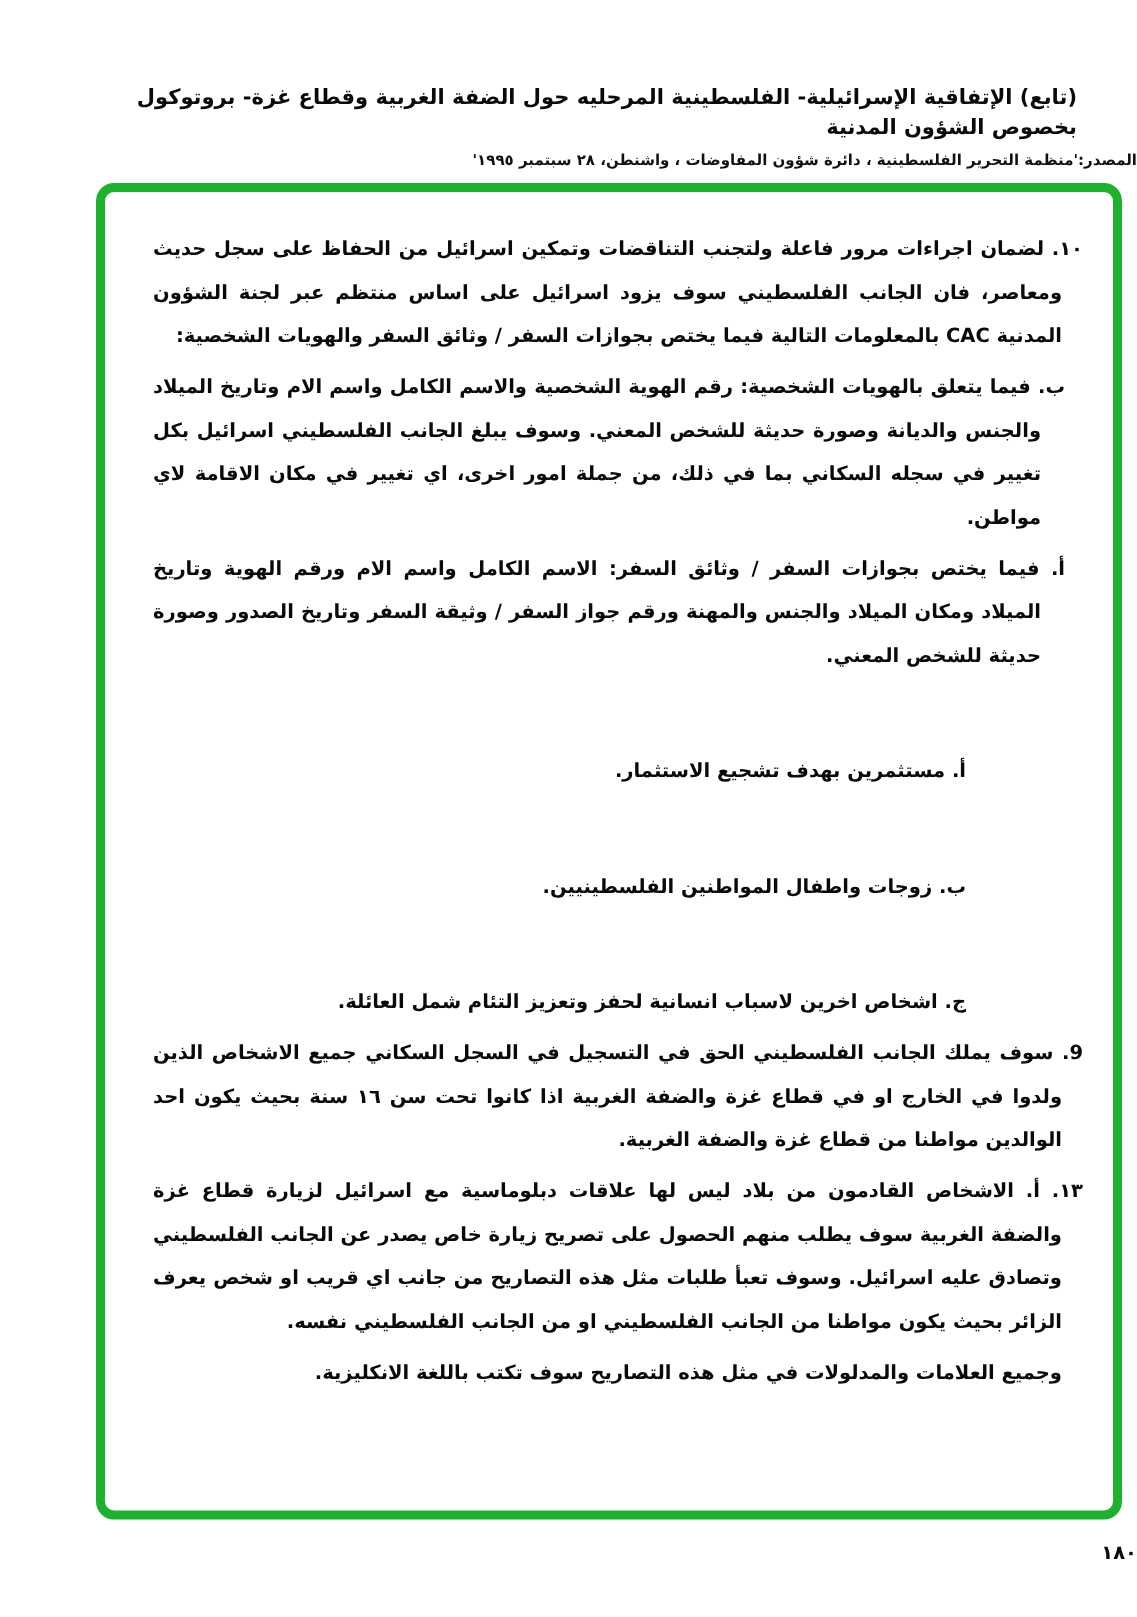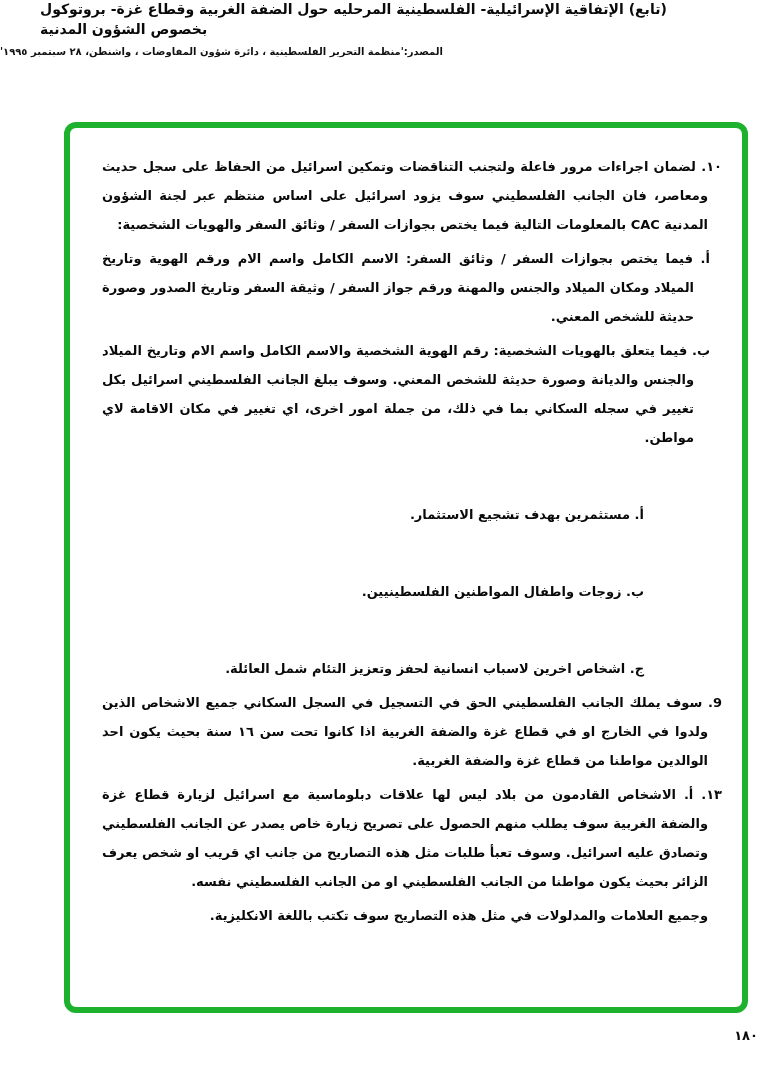--- a/index.html
+++ b/index.html
@@ -10,21 +10,22 @@
   body {
     width: 758px;
     height: 1078px;
     position: relative;
     font-family: "DejaVu Sans", sans-serif;
     color: #0a0a0a;
     overflow: hidden;
   }
   .doc-header {
     direction: rtl;
-    text-align: left;
+    text-align: right;
+    padding-top: 56px;
   }
   .doc-title {
     font-size: 14px;
     font-weight: bold;
     letter-spacing: 0;
     line-height: 1.4;
     padding: 0 40px;
   }
   .doc-source {
     font-size: 10px;
@@ -91,22 +92,22 @@
 <body>
 
 <header class="doc-header">
   <div class="doc-title">(تابع) الإتفاقية الإسرائيلية- الفلسطينية المرحليه حول الضفة الغربية وقطاع غزة- بروتوكول بخصوص الشؤون المدنية</div>
   <div class="doc-source">المصدر:'منظمة التحرير الفلسطينية ، دائرة شؤون المفاوضات ، واشنطن، ٢٨ سبتمبر ١٩٩٥'</div>
 </header>
 
 <div class="content-frame">
   <div class="content-inner">
     <p class="para lvl0">١٠. لضمان اجراءات مرور فاعلة ولتجنب التناقضات وتمكين اسرائيل من الحفاظ على سجل حديث ومعاصر، فان الجانب الفلسطيني سوف  يزود اسرائيل على اساس منتظم عبر لجنة الشؤون المدنية CAC بالمعلومات التالية فيما يختص بجوازات السفر / وثائق السفر والهويات الشخصية:</p>
+    <p class="para lvl1">ب. فيما يتعلق بالهويات الشخصية: رقم الهوية الشخصية والاسم الكامل واسم الام وتاريخ الميلاد والجنس والديانة وصورة حديثة للشخص المعني. وسوف يبلغ الجانب الفلسطيني اسرائيل بكل تغيير في سجله السكاني بما في ذلك، من جملة امور اخرى، اي تغيير في مكان الاقامة لاي مواطن.</p>
     <p class="para lvl1">أ. فيما يختص بجوازات السفر / وثائق السفر: الاسم الكامل واسم الام ورقم الهوية وتاريخ الميلاد ومكان الميلاد  والجنس والمهنة ورقم جواز السفر / وثيقة السفر وتاريخ الصدور وصورة حديثة للشخص المعني.</p>
-    <p class="para lvl1">ب. فيما يتعلق بالهويات الشخصية: رقم الهوية الشخصية والاسم الكامل واسم الام وتاريخ الميلاد والجنس والديانة وصورة حديثة للشخص المعني. وسوف يبلغ الجانب الفلسطيني اسرائيل بكل تغيير في سجله السكاني بما في ذلك، من جملة امور اخرى، اي تغيير في مكان الاقامة لاي مواطن.</p>
     <p class="para lvl2">أ. مستثمرين بهدف تشجيع الاستثمار.</p>
     <p class="para lvl2">ب. زوجات واطفال المواطنين الفلسطينيين.</p>
     <p class="para lvl2">ج. اشخاص اخرين لاسباب انسانية لحفز وتعزيز التئام شمل العائلة.</p>
     <p class="para lvl0">9. سوف يملك الجانب الفلسطيني الحق في التسجيل في السجل السكاني جميع الاشخاص الذين ولدوا في الخارج او في قطاع غزة والضفة الغربية اذا كانوا تحت سن ١٦ سنة بحيث يكون احد الوالدين مواطنا من قطاع غزة والضفة الغربية.</p>
     <p class="para lvl0">١٣. أ. الاشخاص القادمون من  بلاد ليس لها علاقات دبلوماسية مع اسرائيل لزيارة قطاع غزة والضفة الغربية سوف  يطلب منهم الحصول على تصريح زيارة خاص يصدر عن الجانب الفلسطيني وتصادق عليه اسرائيل. وسوف تعبأ طلبات مثل هذه التصاريح من جانب اي قريب او شخص يعرف الزائر بحيث يكون مواطنا من الجانب الفلسطيني او من الجانب الفلسطيني  نفسه.</p>
     <p class="para cont">وجميع العلامات والمدلولات في مثل هذه التصاريح سوف تكتب باللغة الانكليزية.</p>
   </div>
 </div>
 
 <footer class="page-footer">١٨٠</footer>

